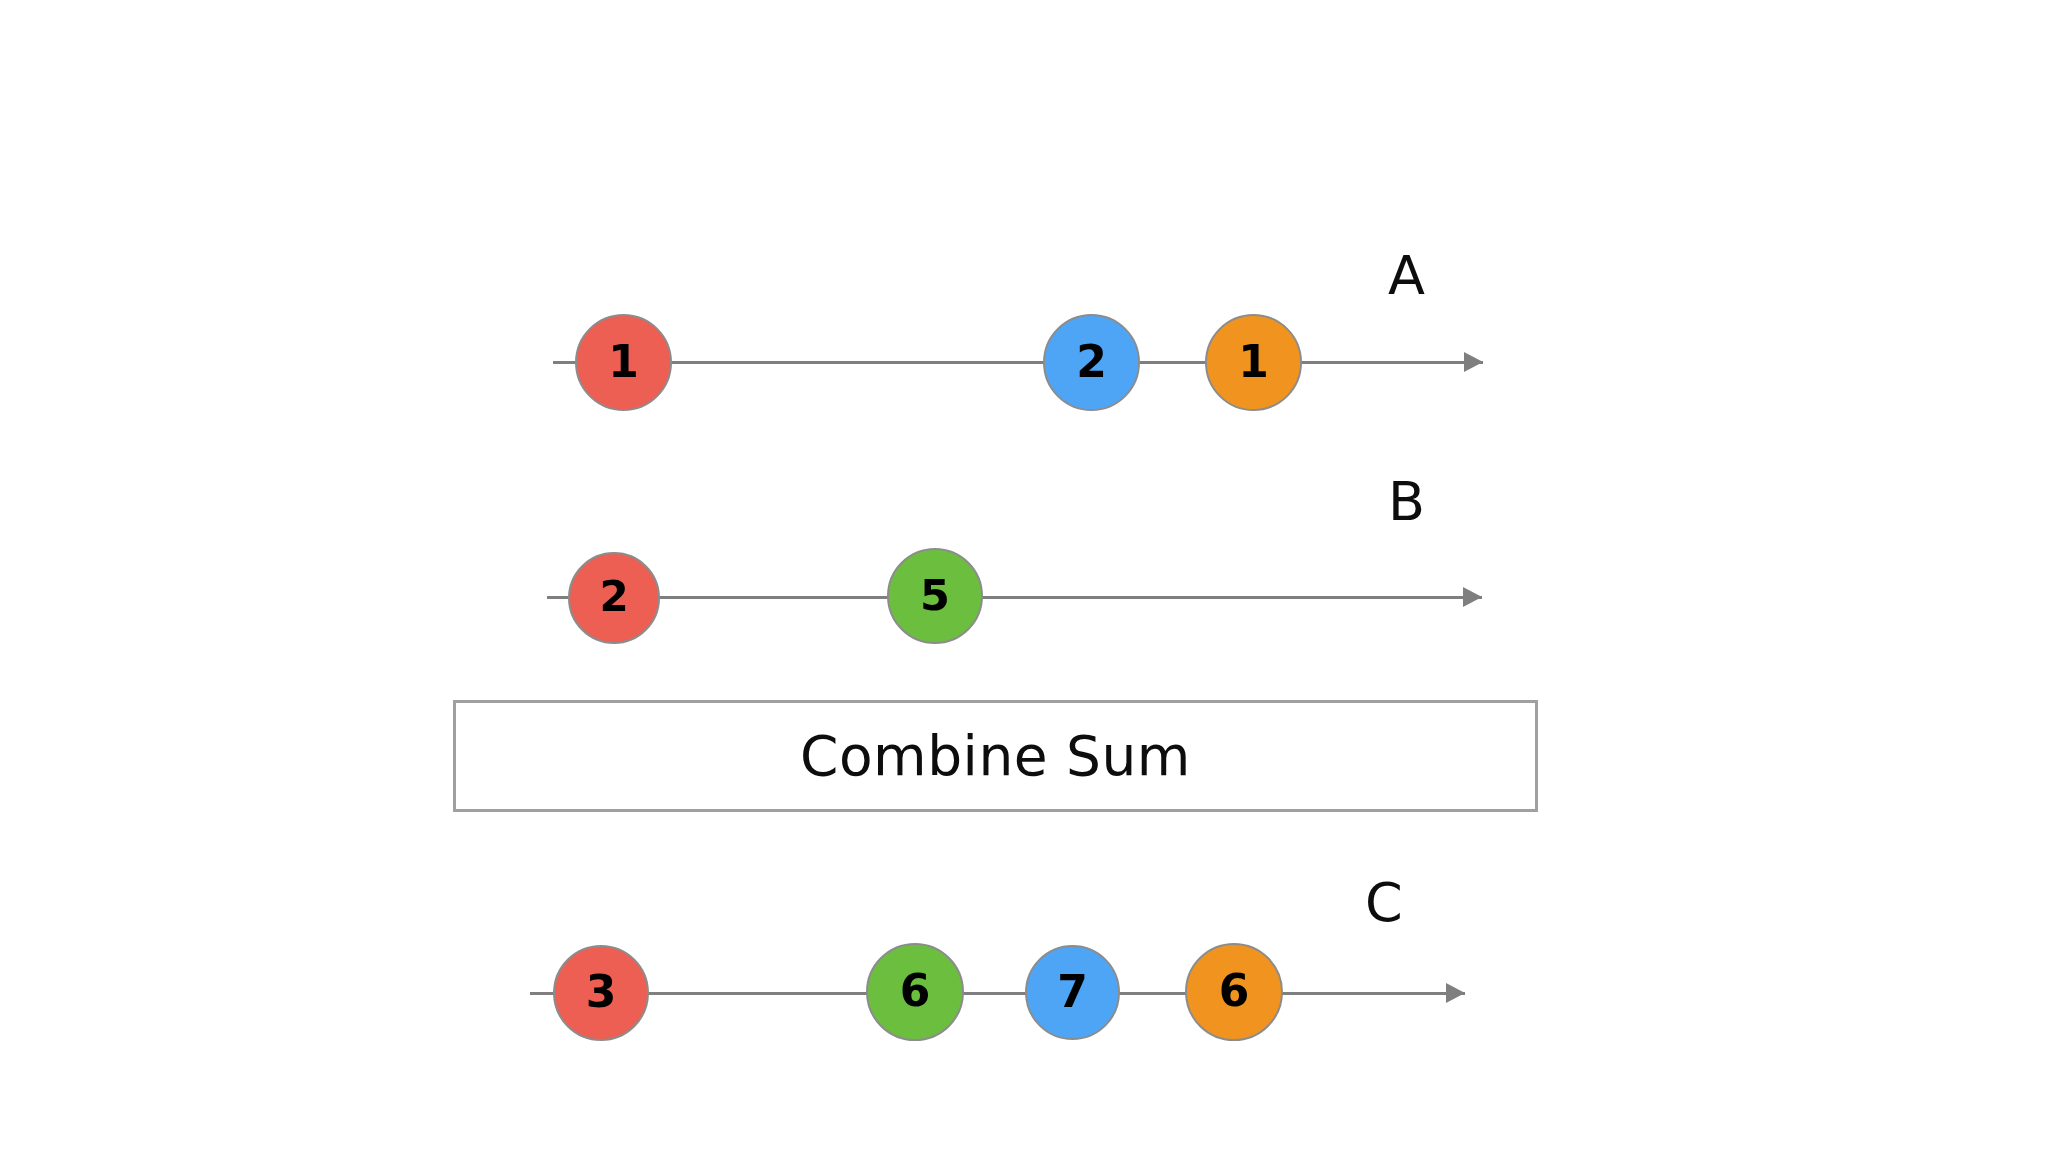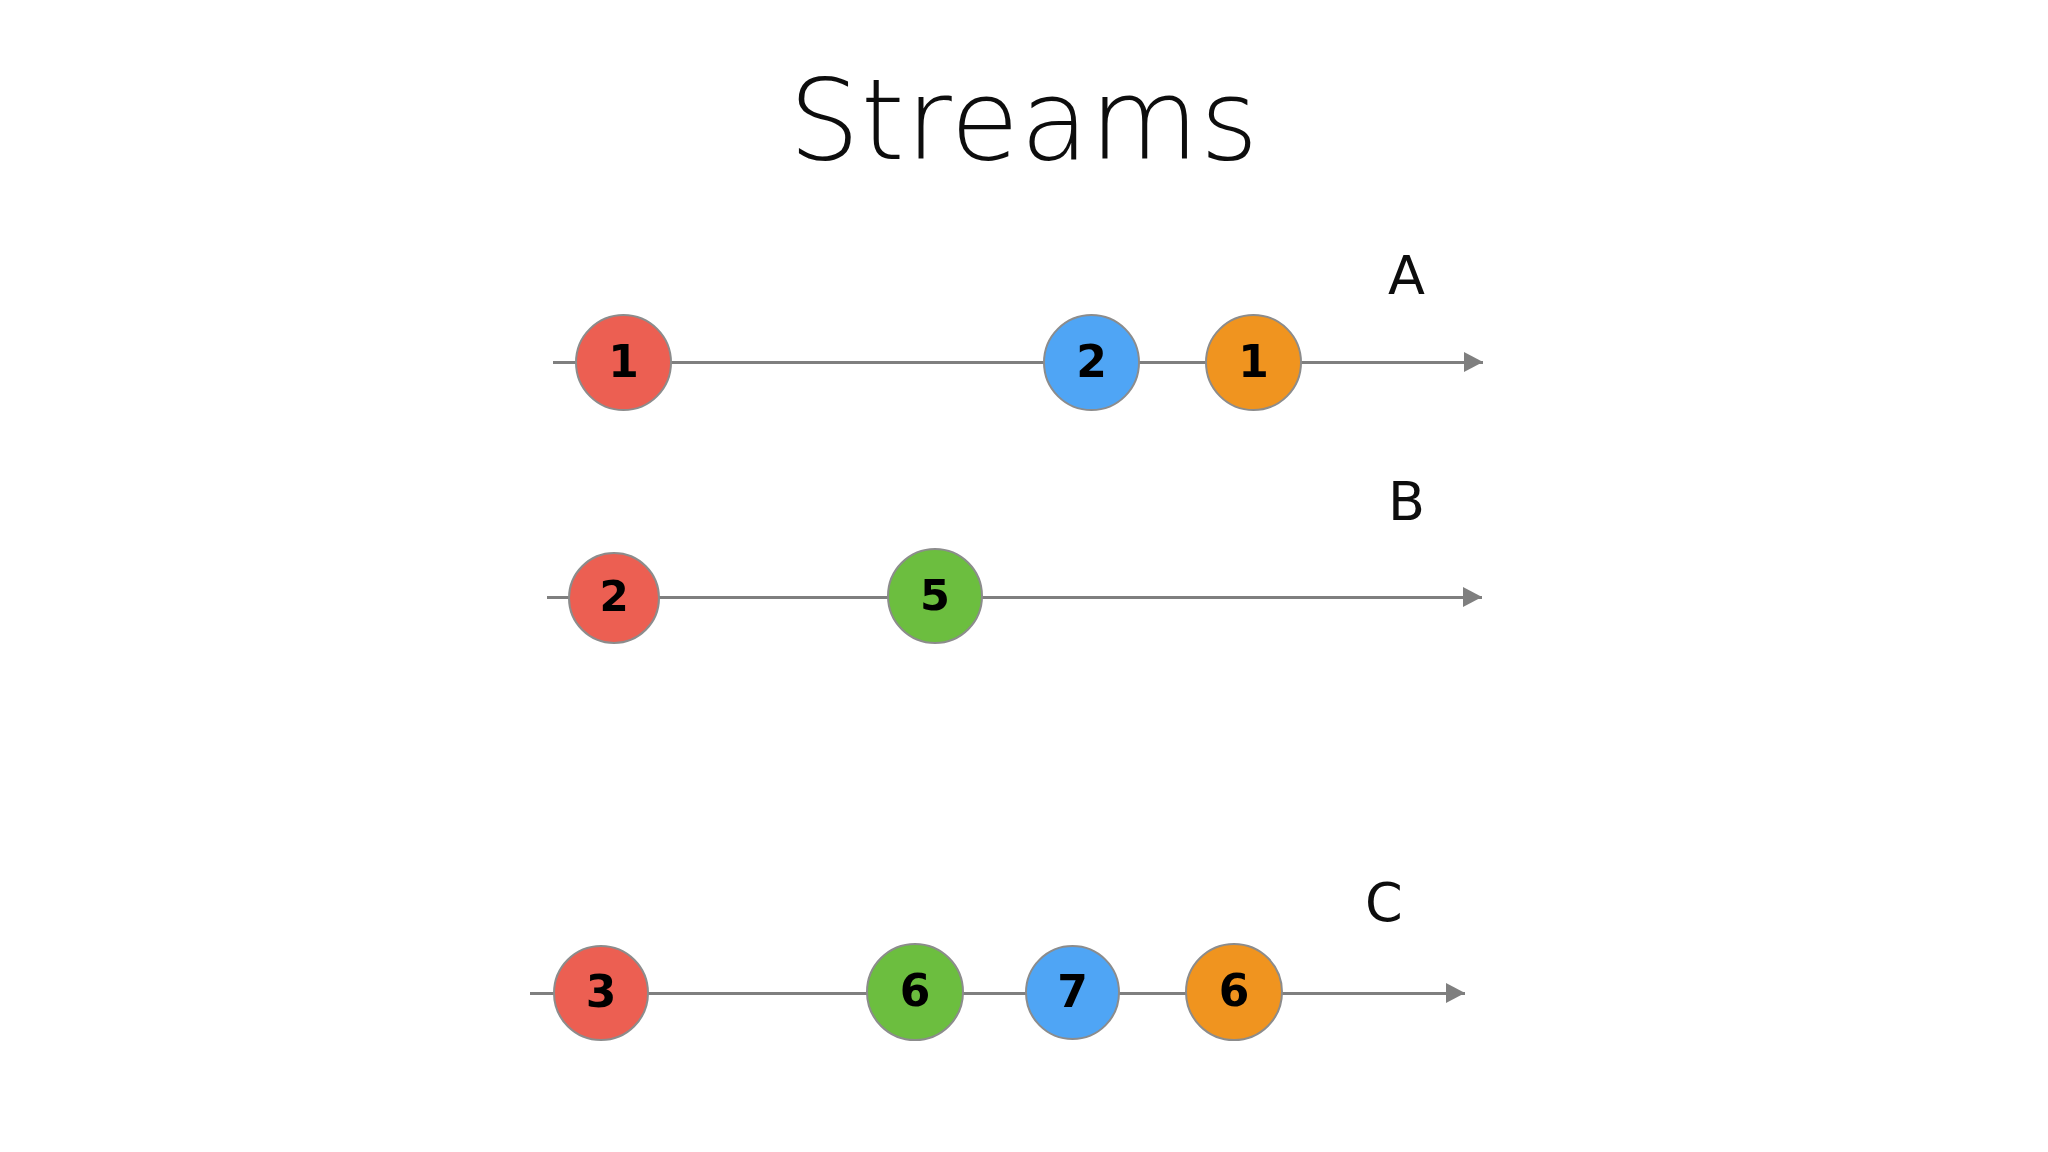--- a/index.html
+++ b/index.html
@@ -101,21 +101,20 @@
     line-height: 1;
     color: #0d0d0d;
     letter-spacing: 0.5px;
   }
 </style>
 </head>
 <body>
 
 <div id="slide">
 
-  <div id="title">Streams</div>
 
   <div class="stream" id="stream-a" style="top:362px;">
 
     <div class="stream-line" style="left:553px; width:930px;"></div>
     <div class="arrow-head" style="left:1464px;"></div>
 
     <div class="event" style="left:575px; top:-48px; width:97px; height:97px; font-size:44px; background:#EC5F52;">
       <span>1</span>
     </div>
 
@@ -139,20 +138,23 @@
       <span>2</span>
     </div>
 
     <div class="event" style="left:887px; top:-49px; width:96px; height:96px; font-size:43px; background:#6CBE3F;">
       <span>5</span>
     </div>
 
     <div class="stream-label" style="left:1388px; top:-122px;">B</div>
   </div>
 
+  <div id="combine-box" style="left:453px; top:700px; width:1085px; height:112px;">
+    <div id="combine-box-label">Combine Sum</div>
+  </div>
 
   <div class="stream" id="stream-c" style="top:993px;">
 
     <div class="stream-line" style="left:530px; width:935px;"></div>
     <div class="arrow-head" style="left:1446px;"></div>
 
     <div class="event" style="left:553px; top:-48px; width:96px; height:96px; font-size:44px; background:#EC5F52;">
       <span>3</span>
     </div>
 

